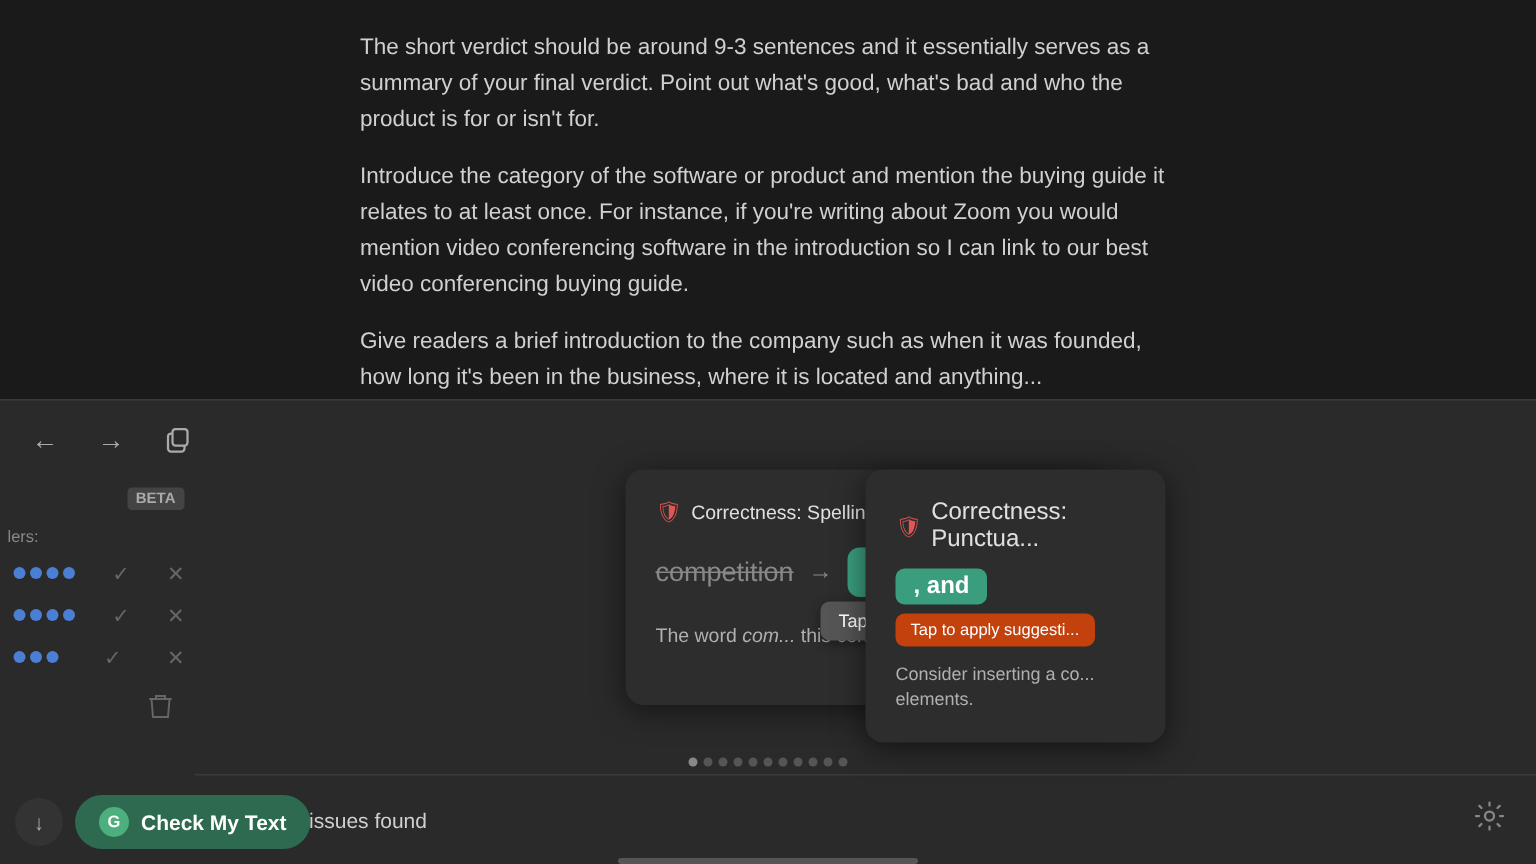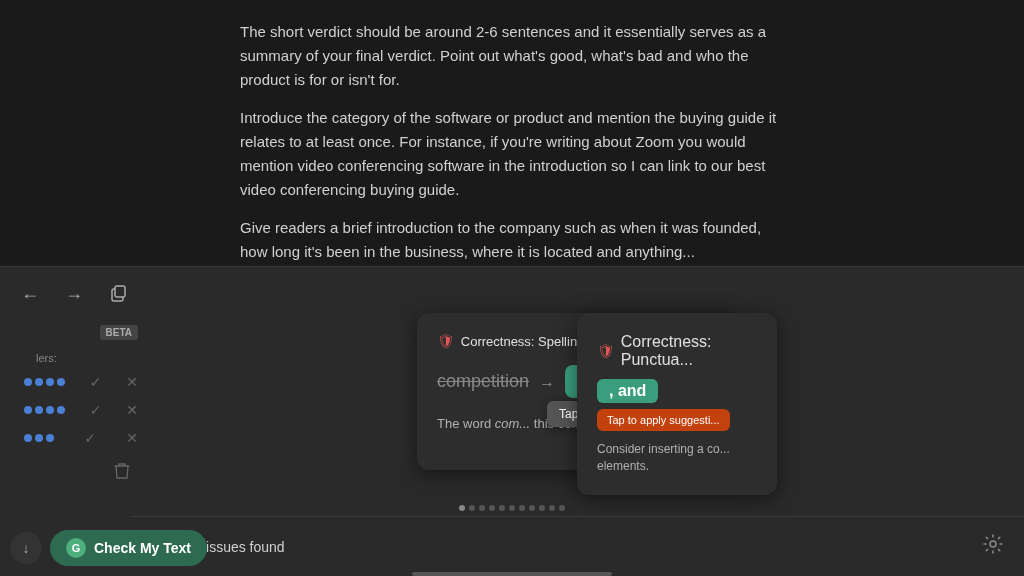--- a/index.html
+++ b/index.html
@@ -72,42 +72,42 @@
       width: 28px;
       height: 28px;
       display: flex;
       align-items: center;
       justify-content: center;
     }
 
     
     .left-panel {
       position: absolute;
-      left: 16px;
+      left: 1px;
       top: 50px;
       width: 130px;
       background: #2a2a2a;
     }
 
     .beta-badge {
       background: #444;
       color: #aaa;
       font-size: 10px;
       font-weight: 600;
       padding: 2px 6px;
       border-radius: 3px;
       margin: 8px 8px 8px auto;
       display: block;
       width: fit-content;
     }
 
     .panel-label {
       color: #888;
       font-size: 11px;
-      padding: 4px 20px;
+      padding: 4px 4px;
     }
 
     .panel-row {
       display: flex;
       align-items: center;
       justify-content: space-between;
       padding: 6px 8px;
     }
 
     .dots-row {
@@ -405,21 +405,21 @@
       border-radius: 6px;
       display: inline-block;
       margin-bottom: 6px;
     }
   </style>
 </head>
 <body>
 
 <div class="main-content">
   <div class="content-text">
-    <p>The short verdict should be around 2-6 sentences and it essentially serves as a summary of your final verdict. Point out what's good, what's bad and who the product is for or isn't for.</p>
+    <p>The short verdict should be around 9-3 sentences and it essentially serves as a summary of your final verdict. Point out what's good, what's bad and who the product is for or isn't for.</p>
     <p>Introduce the category of the software or product and mention the buying guide it relates to at least once. For instance, if you're writing about Zoom you would mention video conferencing software in the introduction so I can link to our best video conferencing buying guide.</p>
     <p>Give readers a brief introduction to the company such as when it was founded, how long it's been in the business, where it is located and anything...</p>
   </div>
 </div>
 
 <div class="bottom-toolbar">
 
   <div class="nav-icons">
     <span class="nav-icon">←</span>
     <span class="nav-icon">→</span>

